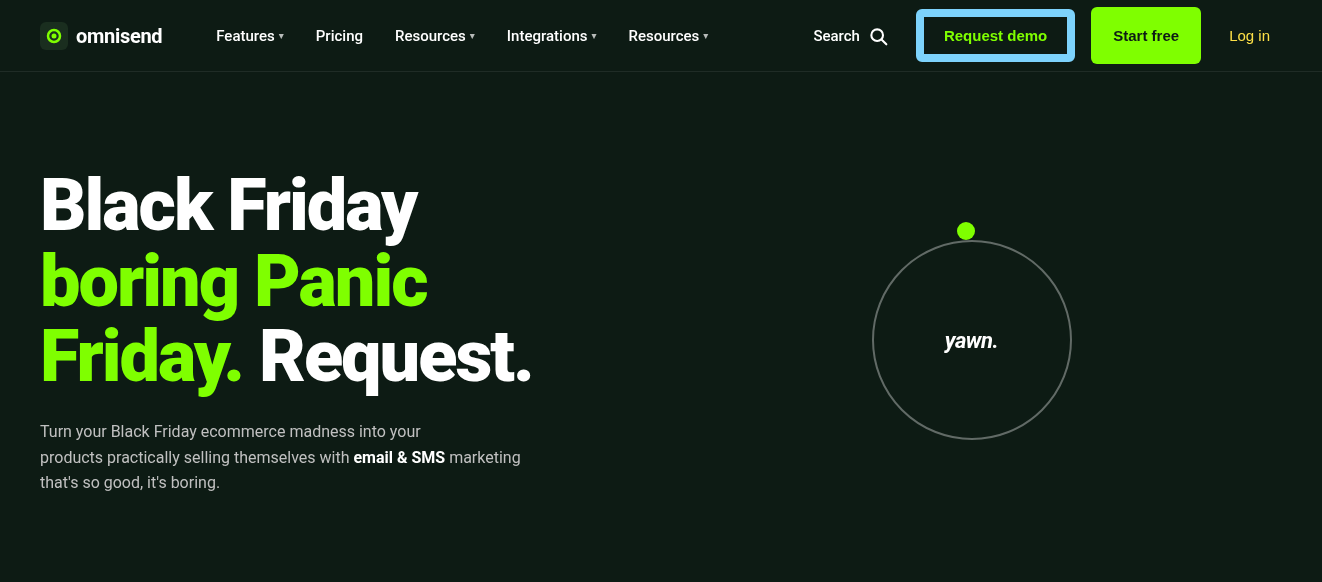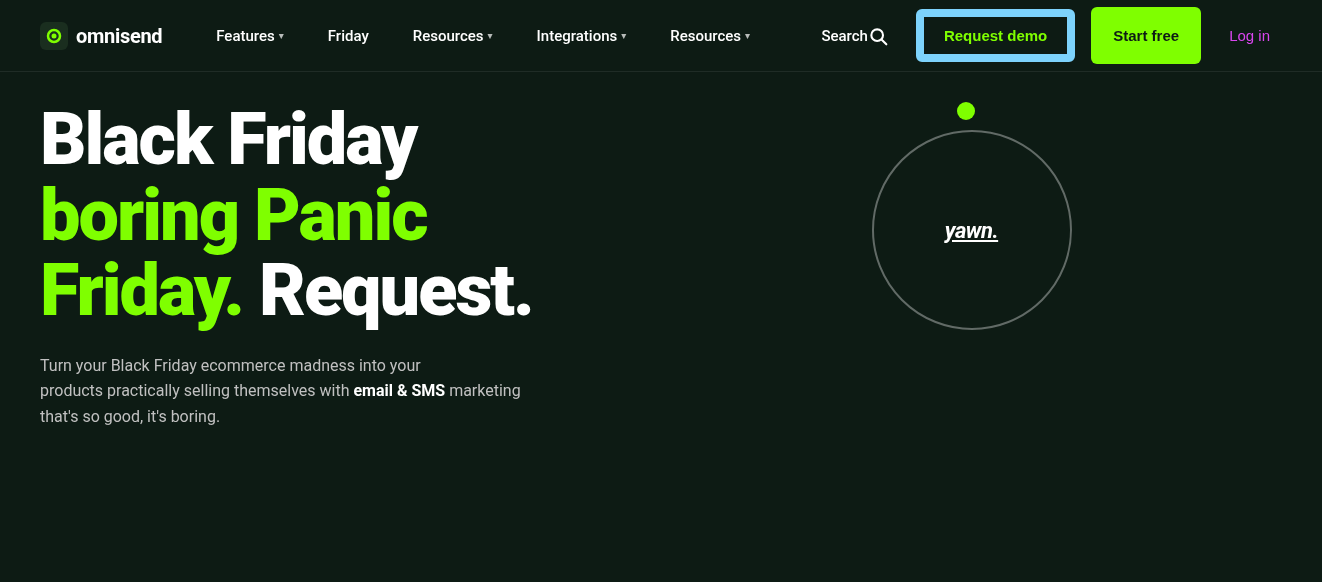--- a/index.html
+++ b/index.html
@@ -43,21 +43,21 @@
     .logo-text {
       color: #ffffff;
       font-size: 20px;
       font-weight: 700;
       letter-spacing: -0.3px;
     }
 
     .nav-items {
       display: flex;
       align-items: center;
-      gap: 16px;
+      gap: 4px;
       flex: 1;
     }
 
     .nav-item {
       display: flex;
       align-items: center;
       gap: 4px;
       padding: 8px 14px;
       color: #ffffff;
       font-size: 15px;
@@ -74,20 +74,21 @@
 
     .nav-right {
       display: flex;
       align-items: center;
       gap: 16px;
     }
 
     .search-area {
       display: flex;
       align-items: center;
+      gap: 8px;
       color: #ffffff;
       font-size: 15px;
       font-weight: 500;
       cursor: pointer;
       padding: 8px 12px;
     }
 
     .search-icon-svg {
       width: 20px;
       height: 20px;
@@ -113,31 +114,31 @@
       font-size: 15px;
       font-weight: 700;
       border-radius: 6px;
       cursor: pointer;
       white-space: nowrap;
     }
 
     .btn-login {
       background: transparent;
       border: none;
-      color: #d946ef;
+      color: #fde047;
       font-size: 15px;
       font-weight: 500;
       cursor: pointer;
       padding: 8px 12px;
     }
 
     
     .hero {
       display: flex;
-      align-items: flex-start;
+      align-items: center;
       padding: 30px 40px 20px 40px;
       height: calc(582px - 72px);
       position: relative;
     }
 
     .hero-left {
       flex: 1;
       max-width: 680px;
     }
 
@@ -188,23 +189,22 @@
 
     .yawn-circle {
       width: 200px;
       height: 200px;
       border: 2px solid rgba(255,255,255,0.35);
       border-radius: 50%;
       display: flex;
       align-items: center;
       justify-content: center;
       position: absolute;
-      top: 28px;
+      top: 18px;
       left: 10px;
-      text-decoration: underline;
     }
 
     .yawn-text {
       color: #ffffff;
       font-size: 22px;
       font-weight: 700;
       font-style: italic;
       letter-spacing: -0.5px;
     }
 
@@ -230,21 +230,21 @@
     </svg>
     <span class="logo-text">omnisend</span>
   </a>
 
   <div class="nav-items">
     <div class="nav-item">
       <span>Features</span>
       <span class="chevron">▾</span>
     </div>
     <div class="nav-item">
-      <span>Friday</span>
+      <span>Pricing</span>
     </div>
     <div class="nav-item">
       <span>Resources</span>
       <span class="chevron">▾</span>
     </div>
     <div class="nav-item">
       <span>Integrations</span>
       <span class="chevron">▾</span>
     </div>
     <div class="nav-item">

